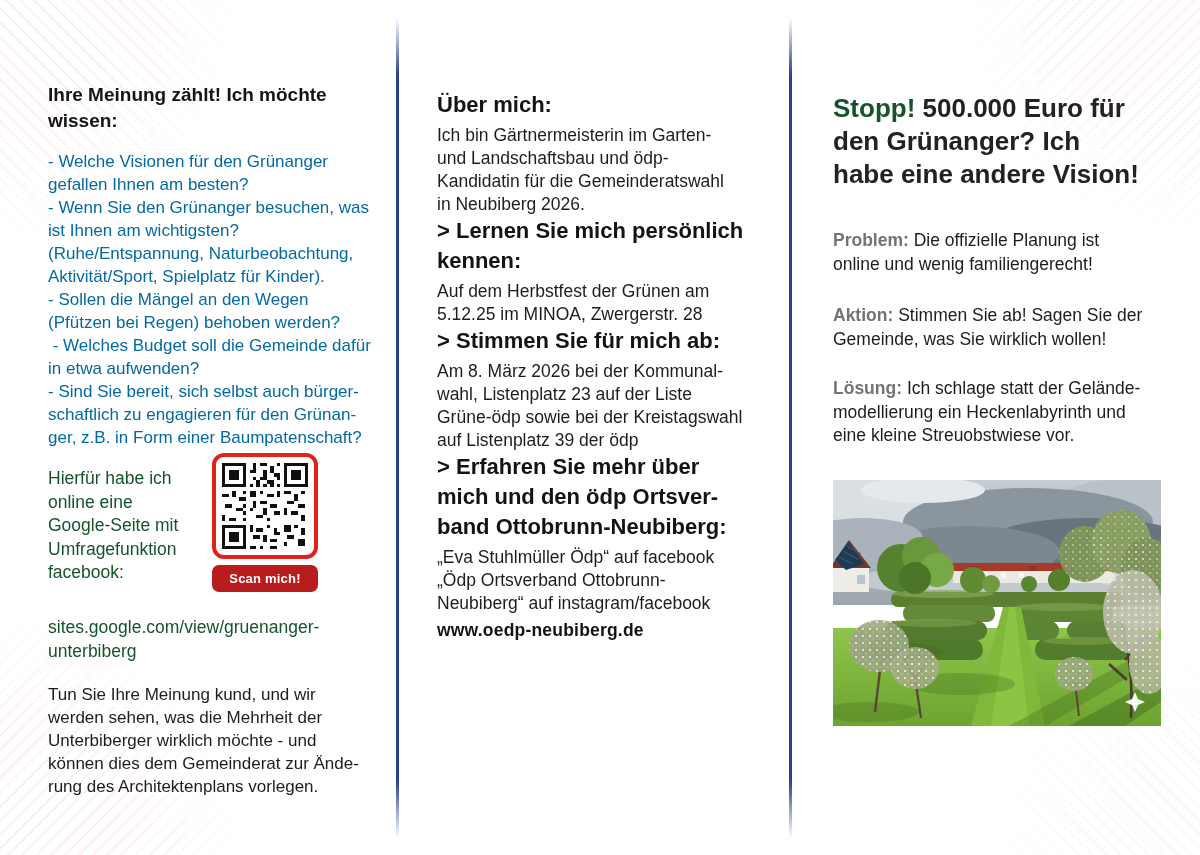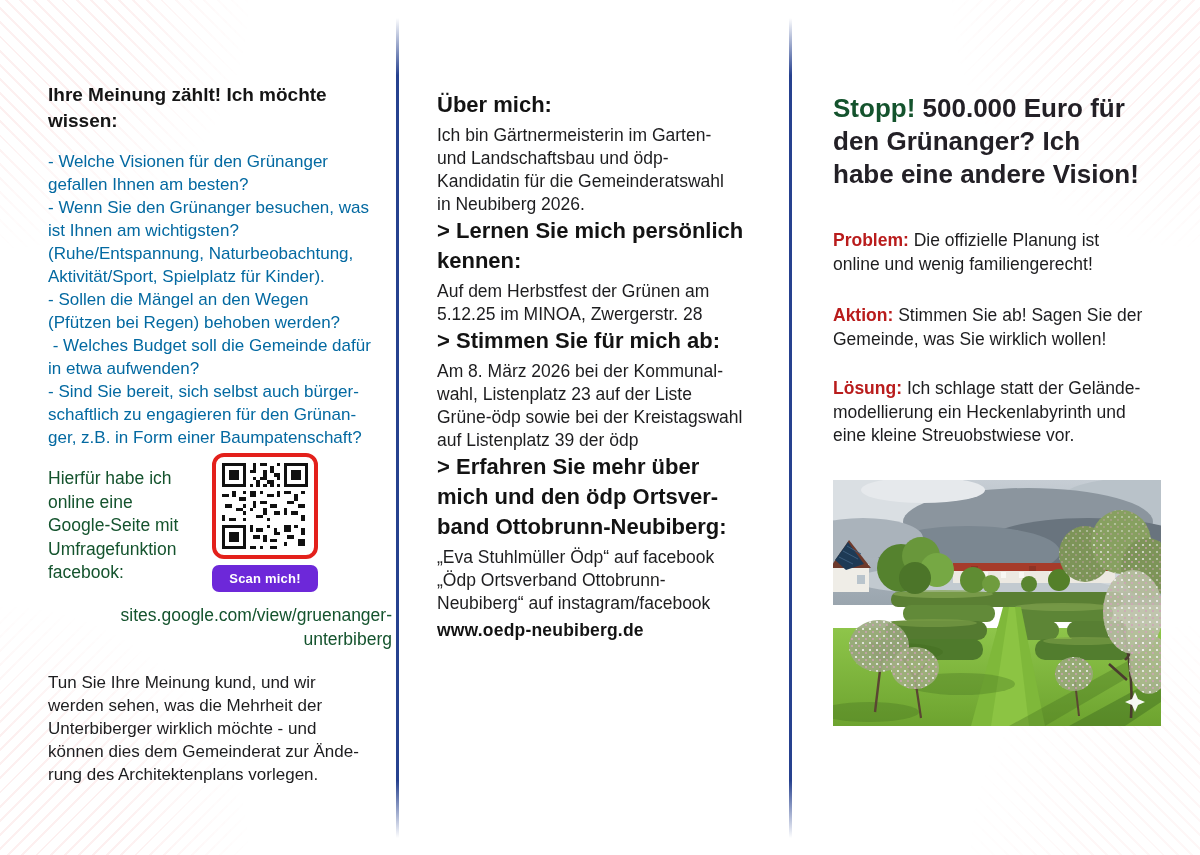--- a/index.html
+++ b/index.html
@@ -40,37 +40,37 @@
   .panel-left h2{margin:0;font-size:19px;line-height:26px;font-weight:bold;color:#151515;}
   .questions{margin:16px 0 0 0;font-size:17px;line-height:23px;color:#0369a1;}
   .survey-row{position:relative;margin-top:14px;height:140px;}
   .red{color:#14532d;}
   .red-note{position:absolute;left:0;top:4px;width:168px;margin:0;font-size:17.5px;line-height:23.5px;}
   .qr-wrap{position:absolute;left:164px;top:-10px;width:106px;}
   .qr-frame{box-sizing:border-box;width:106px;height:106px;border:4px solid #e3201b;border-radius:12px;
     background:#fff;padding:6px;}
   .qr-frame svg{display:block;width:86px;height:86px;}
   .qr-btn{box-sizing:border-box;margin-top:6px;width:106px;height:27px;border:none;border-radius:7px;
-    background:#6d28d9;color:#fff;font-weight:bold;font-size:13px;line-height:27px;text-align:center;
+    background:#b91c1c;color:#fff;font-weight:bold;font-size:13px;line-height:27px;text-align:center;
     font-family:"Liberation Sans",sans-serif;letter-spacing:.2px;display:block;}
-  .survey-link{margin:0 0 0 0;font-size:17.5px;line-height:24px;text-decoration:none;display:block;text-align:right;}
+  .survey-link{margin:12px 0 0 0;font-size:17.5px;line-height:24px;text-decoration:none;display:block;}
   .closing{margin:20px 0 0 0;font-size:17px;line-height:23px;}
 
   
   .panel-middle{left:437px;top:90px;width:346px;}
   .panel-middle h3{margin:0;font-size:22px;line-height:30px;font-weight:bold;color:#131313;}
   .panel-middle p{margin:4px 0 0 0;font-size:17.5px;line-height:23px;}
   .sec{margin-top:26px;}
   .website{margin:52px 0 0 0;font-size:21px;font-weight:bold;color:#131313;letter-spacing:.2px;}
 
   
   .panel-right{left:833px;top:92px;width:332px;}
   .headline{margin:0;font-size:26px;line-height:33px;font-weight:bold;color:#232026;}
   .rp{margin:0;font-size:17.5px;line-height:23.5px;}
-  .rp b{color:#b91c1c;}
+  .rp b{color:#737373;}
   .rp.problem{margin-top:38px;}
   .rp.solution{margin-top:26px;}
   .rp.action{margin-top:28px;}
   .photo{display:block;margin-top:32px;width:328px;height:246px;}
 </style>
 </head>
 <body>
 
 <div class="corner tl"></div>
 <div class="corner tr"></div>

